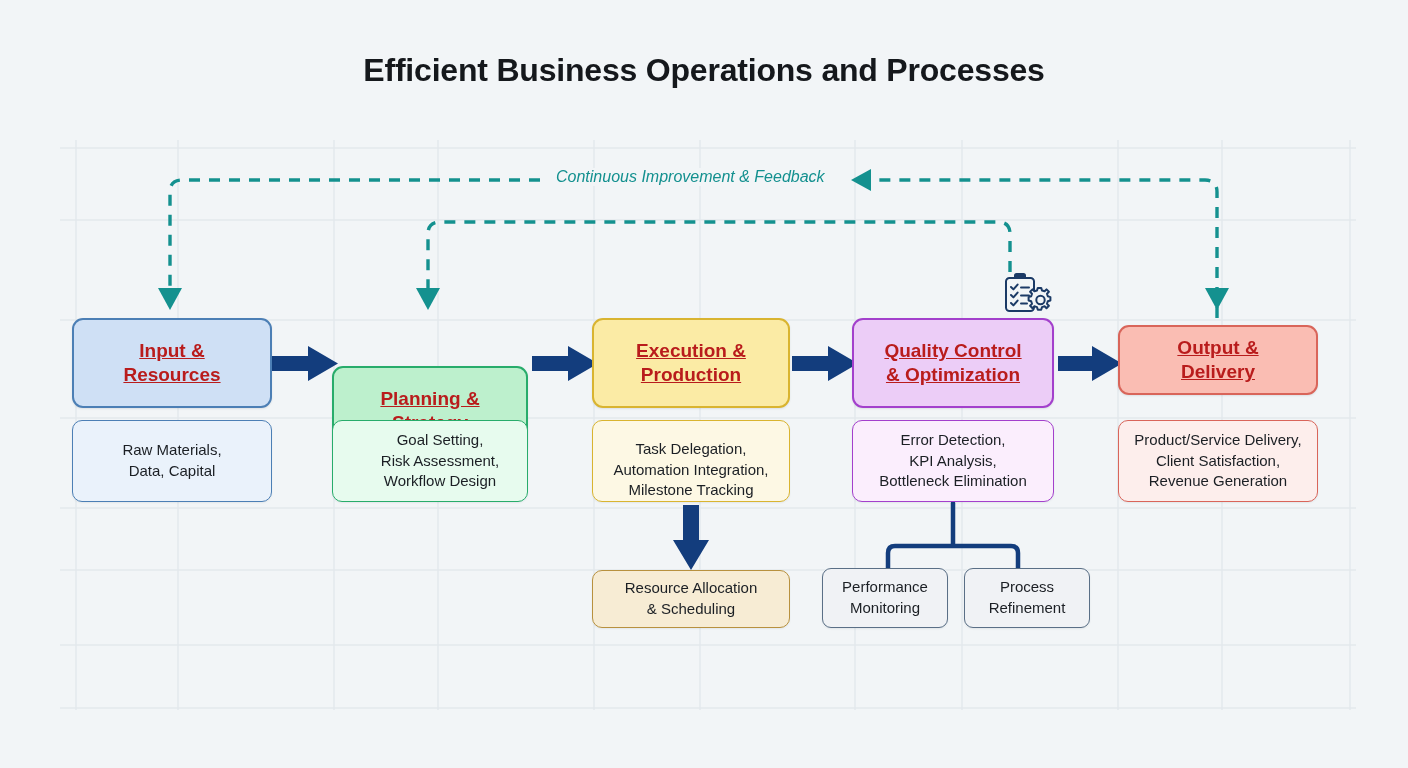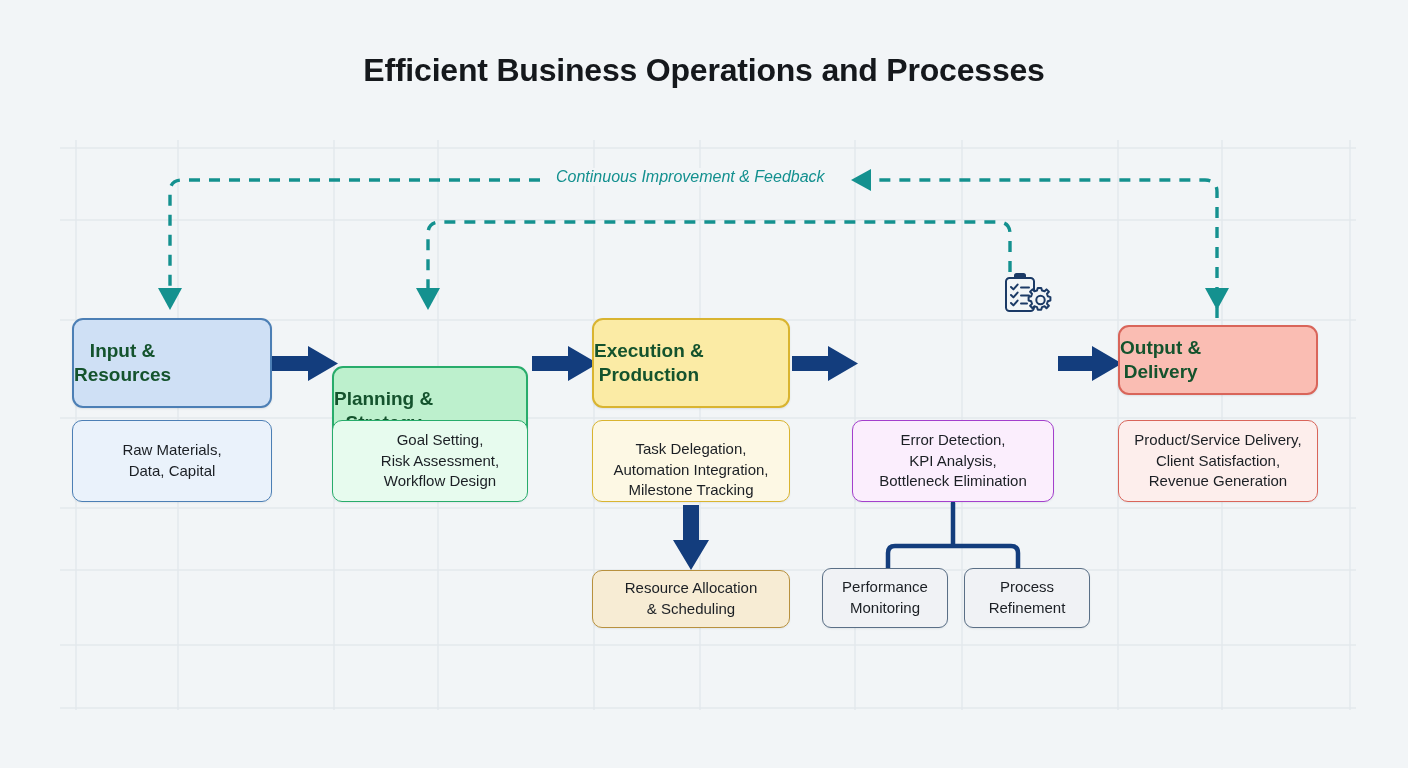--- a/index.html
+++ b/index.html
@@ -41,27 +41,28 @@
     letter-spacing: -0.2px;
   }
   .stage-box {
     position: absolute;
     box-sizing: border-box;
     border-radius: 11px;
     border-width: 2px;
     border-style: solid;
     display: flex;
     align-items: center;
-    justify-content: flex-start;
+    justify-content: center;
     text-align: center;
     font-size: 19px;
     font-weight: bold;
-    color: #14532d;
+    color: #b91c1c;
     line-height: 1.25;
     box-shadow: 0 1px 2px rgba(30,50,70,0.10);
+    text-decoration: underline;
   }
   .detail-box {
     position: absolute;
     box-sizing: border-box;
     border-radius: 10px;
     border-width: 1.6px;
     border-style: solid;
     display: flex;
     align-items: center;
     justify-content: center;
@@ -227,20 +228,26 @@
     </div>
   </div>
   <div class="detail-box" style="left:592px; top:420px; width:198px; height:82px; background:#fdf8e4; border-color:#d9b430;align-items:flex-end;">
     <div>
       <div>Task Delegation,</div>
       <div>Automation Integration,</div>
       <div>Milestone Tracking</div>
     </div>
   </div>
 
+  <div class="stage-box" style="left:852px; top:318px; width:202px; height:90px; background:#eccdf7; border-color:#a340cc;">
+    <div>
+      <div>Quality Control</div>
+      <div>&amp; Optimization</div>
+    </div>
+  </div>
   <div class="detail-box" style="left:852px; top:420px; width:202px; height:82px; background:#fbeefd; border-color:#a340cc;">
     <div>
       <div>Error Detection,</div>
       <div>KPI Analysis,</div>
       <div>Bottleneck Elimination</div>
     </div>
   </div>
 
   <div class="stage-box" style="left:1118px; top:318px; width:200px; height:70px; background:#fabdb3; border-color:#d9655a;margin-top:7px;">
     <div>

